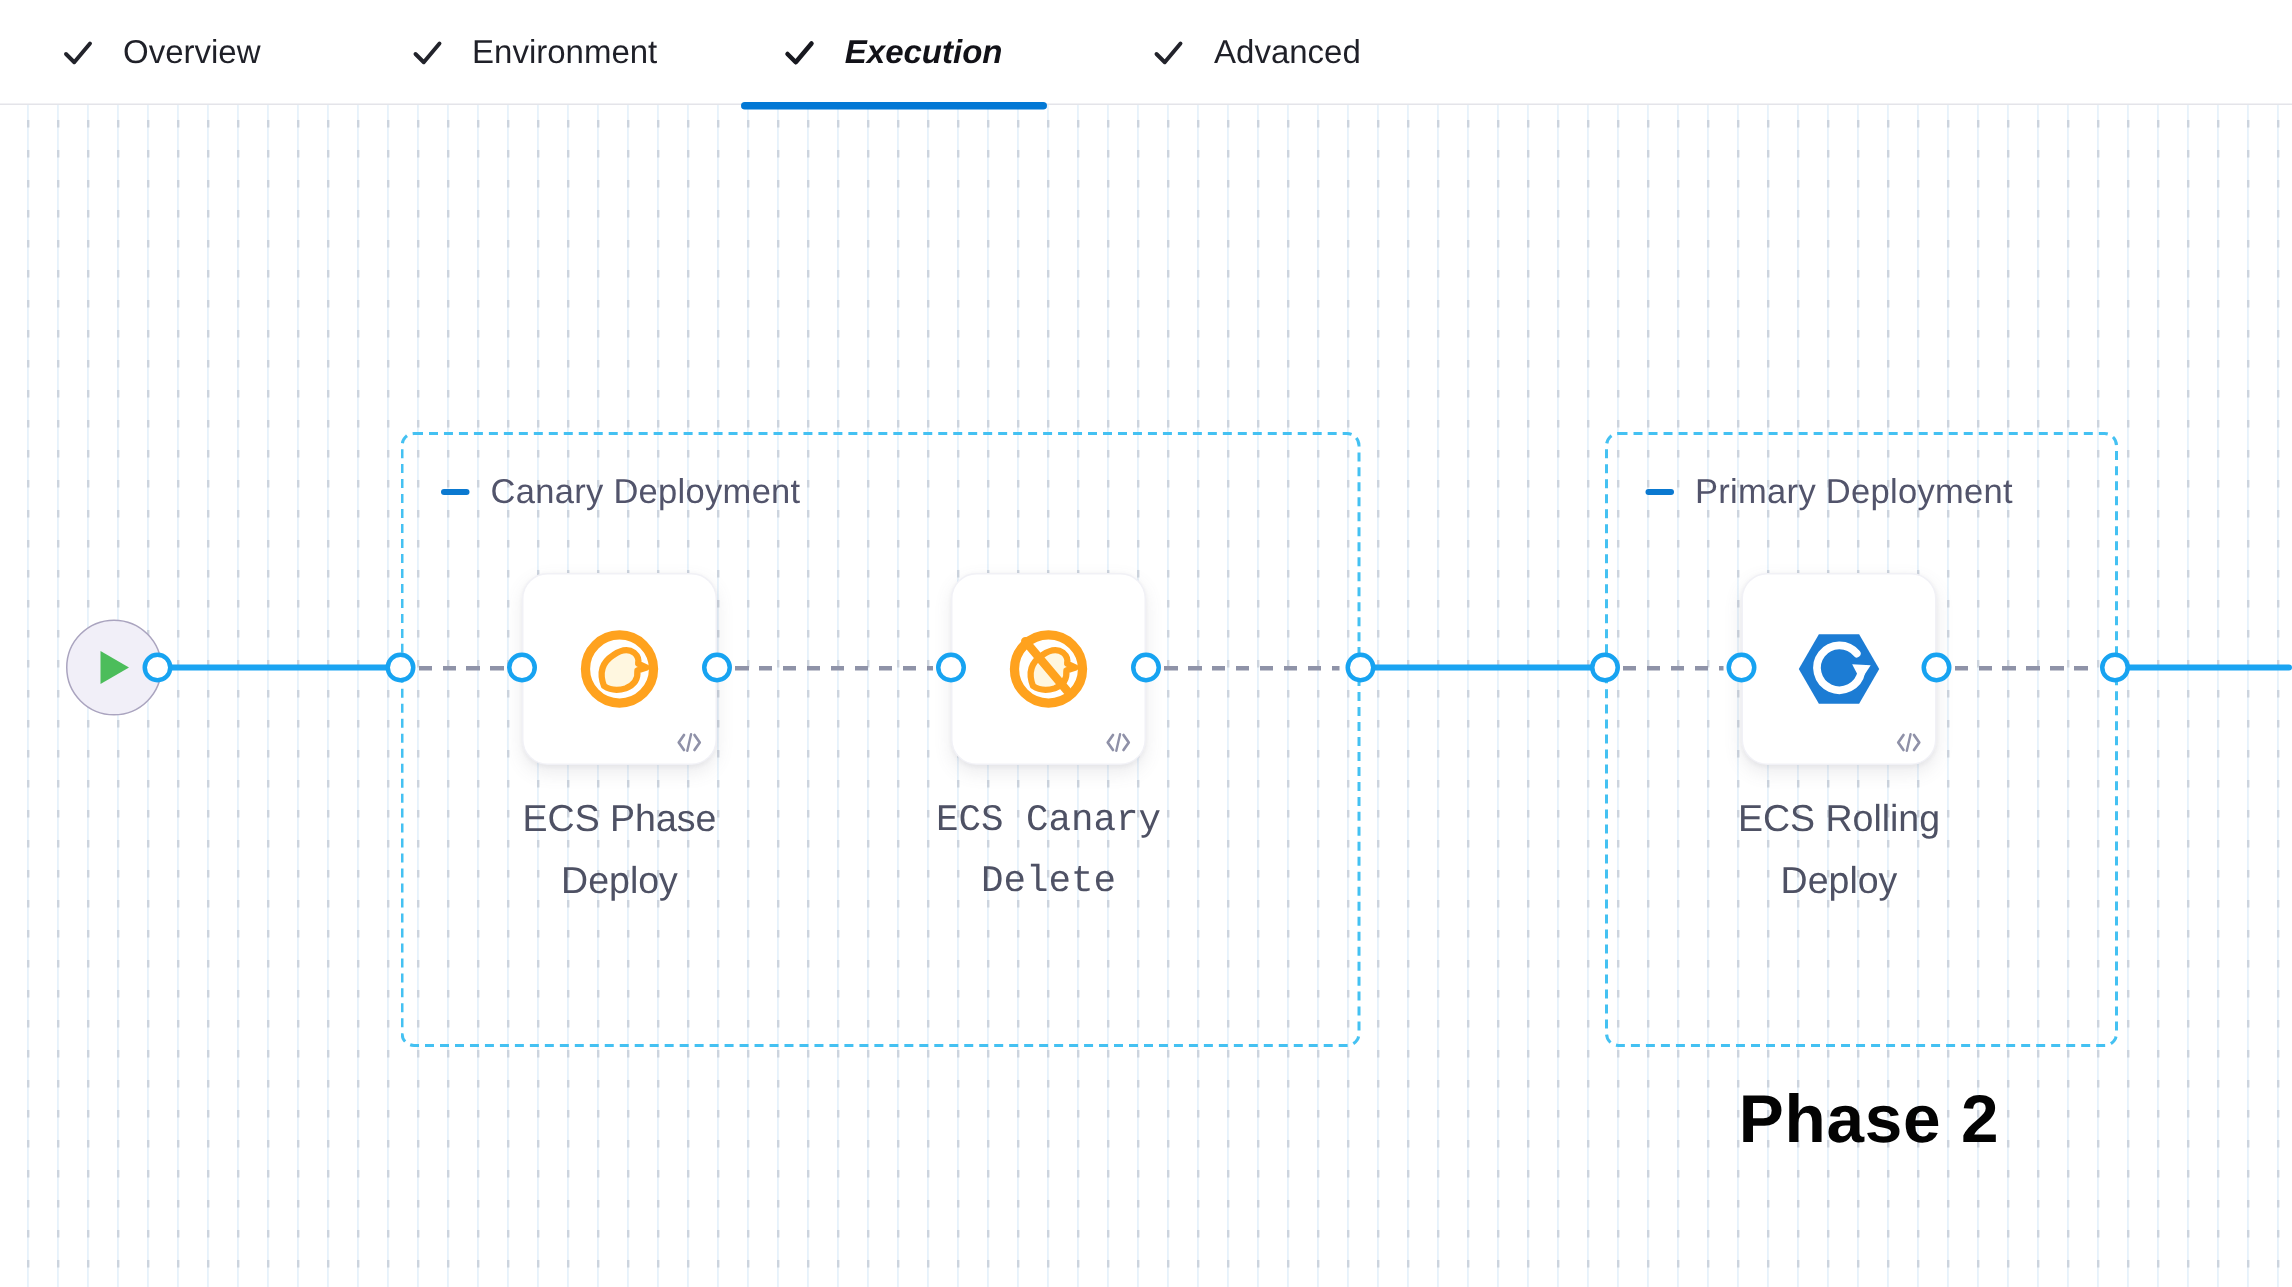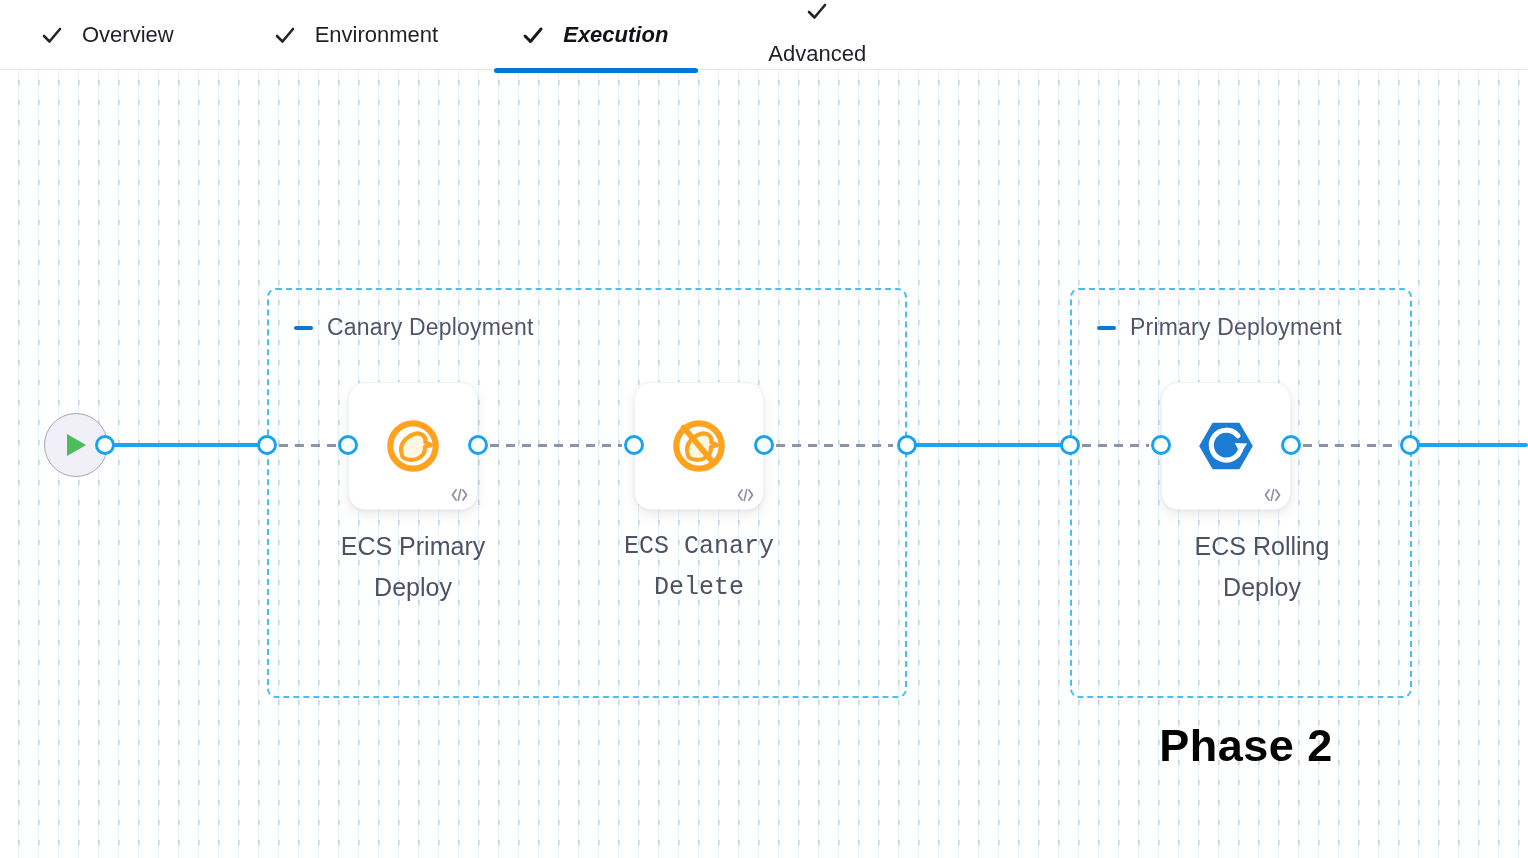--- a/index.html
+++ b/index.html
@@ -9,21 +9,21 @@
   .app { position:relative; width:1528px; height:858px; background:#fff; }
 
   
   .tabbar { position:relative; display:flex; align-items:center; height:70px;
     background:#fff; border-bottom:1px solid #e4e4e9; z-index:5; }
   .tab { position:relative; display:flex; align-items:center; gap:19px; height:70px;
     font-size:22px; color:#1f2028; font-weight:500; cursor:pointer; }
   .tab .chk { width:22px; height:22px; flex:0 0 auto; }
   .tab.t1 { margin-left:41px; } .tab.t2 { margin-left:120px; }
   .tab.t3 { margin-left:100px; } .tab.t4 { margin-left:84px; }
-  .tab.t5 { margin-left:100px;flex-direction:column; }
+  .tab.t5 { margin-left:100px; }
   .tab.active { font-weight:700; color:#121218;font-style:italic; }
   .tab.active::after { content:""; position:absolute; left:-28px; right:-30px;
     bottom:-3px; height:5px; border-radius:4px; background:#0278d5; }
 
   
   .canvas { position:relative; width:1528px; height:788px; background:#fff; overflow:hidden;padding-left:28px; }
   .grid-bg { position:absolute; inset:0; }
 
   
   .line-solid { position:absolute; height:4px; background:#1ba4f2; border-radius:2px; top:373px; }
@@ -51,21 +51,21 @@
   
   .card { position:absolute; top:312px; width:130px; height:128px; background:#fff;
     border-radius:17px; border:1px solid #f1f1f6; z-index:3; cursor:pointer;
     box-shadow:0 1px 3px rgba(40,41,61,.05), 0 5px 12px rgba(96,97,112,.12);
     display:flex; align-items:center; justify-content:center; }
   .card.c1 { left:348px; } .card.c2 { left:634px; } .card.c3 { left:1161px; }
   .card .badge { position:absolute; right:9px; bottom:7px; width:17px; height:14px; }
 
   .step-label { position:absolute; top:456px; width:170px; text-align:center;
     font-size:25px; line-height:41px; color:#4e5164; font-weight:500; }
-  .step-label.l1 { left:328px; } .step-label.l2 { left:614px;font-family:Liberation Mono, monospace; } .step-label.l3 { left:1177px; }
+  .step-label.l1 { left:328px; } .step-label.l2 { left:614px;font-family:Liberation Mono, monospace; } .step-label.l3 { left:1141px; }
 
   .phase-label { position:absolute; top:650px; width:320px; text-align:center;
     font-size:45px; font-weight:700; color:#030303; letter-spacing:.5px; }
   .phase-label.p1 { left:411px; } .phase-label.p2 { left:1086px; }
 </style>
 </head>
 <body>
 
 <div class="app">
 
@@ -180,20 +180,20 @@
     <div class="port" style="left:338px;"></div>
     <div class="port" style="left:468px;"></div>
     <div class="port" style="left:624px;"></div>
     <div class="port" style="left:754px;"></div>
     <div class="port" style="left:897px;"></div>
     <div class="port" style="left:1060px;"></div>
     <div class="port" style="left:1151px;"></div>
     <div class="port" style="left:1281px;"></div>
     <div class="port" style="left:1400px;"></div>
 
-    <div class="step-label l1">ECS Primary Deploy</div>
+    <div class="step-label l1">ECS Phase Deploy</div>
     <div class="step-label l2">ECS Canary Delete</div>
     <div class="step-label l3">ECS Rolling Deploy</div>
 
     <div class="phase-label p2">Phase 2</div>
 
   </div>
 </div>
 
 </body></html>

